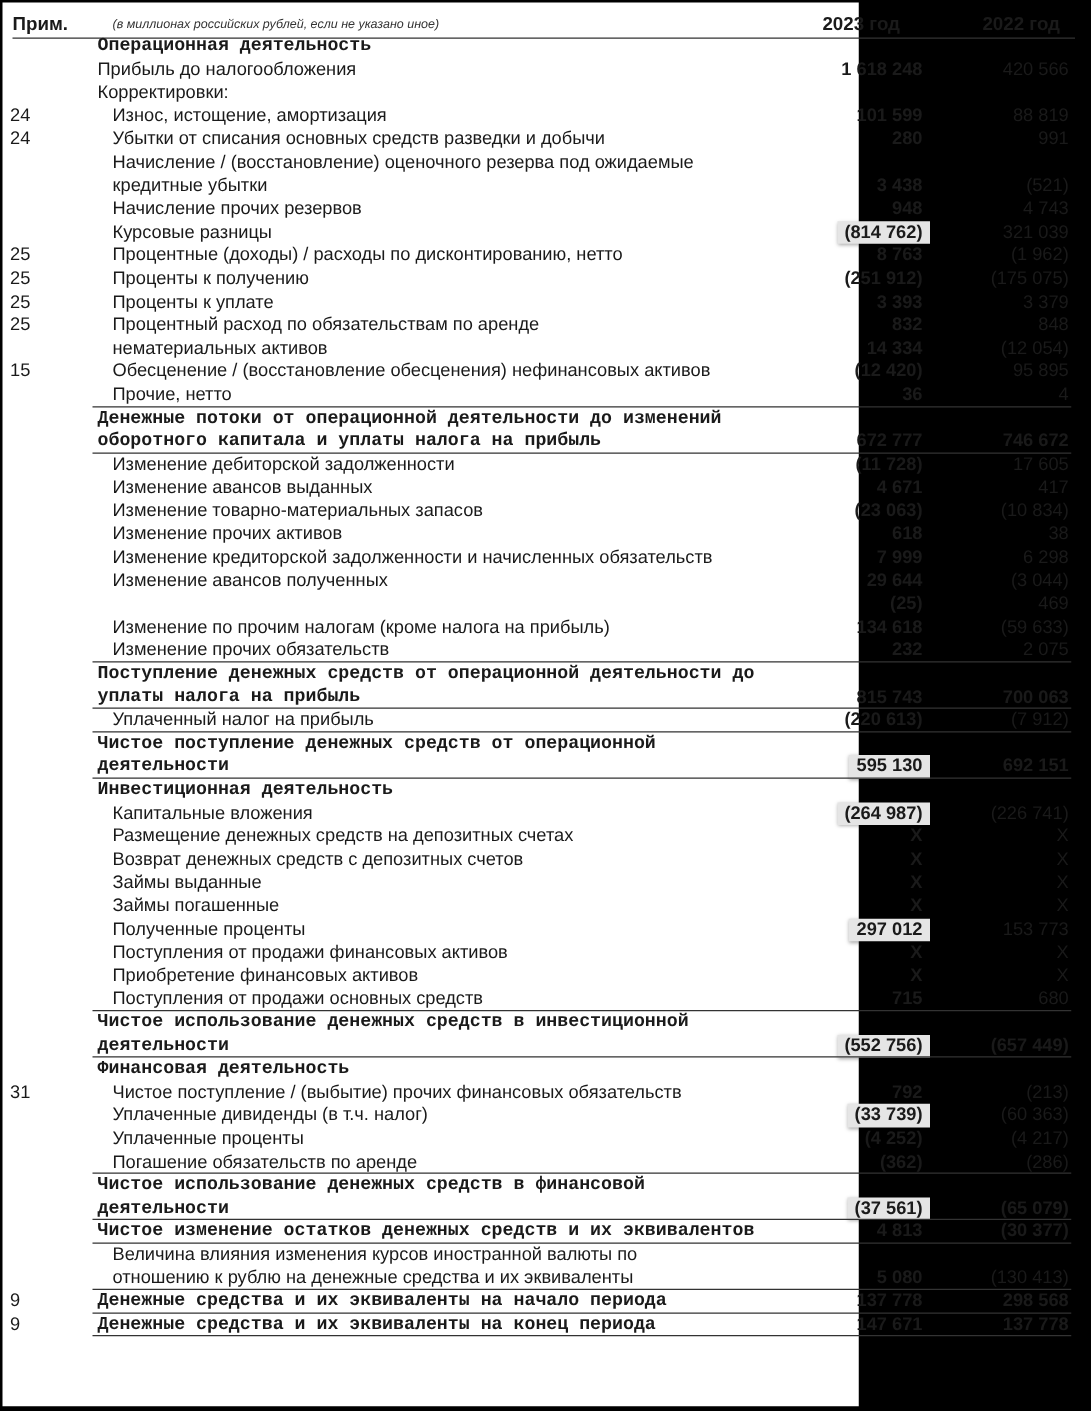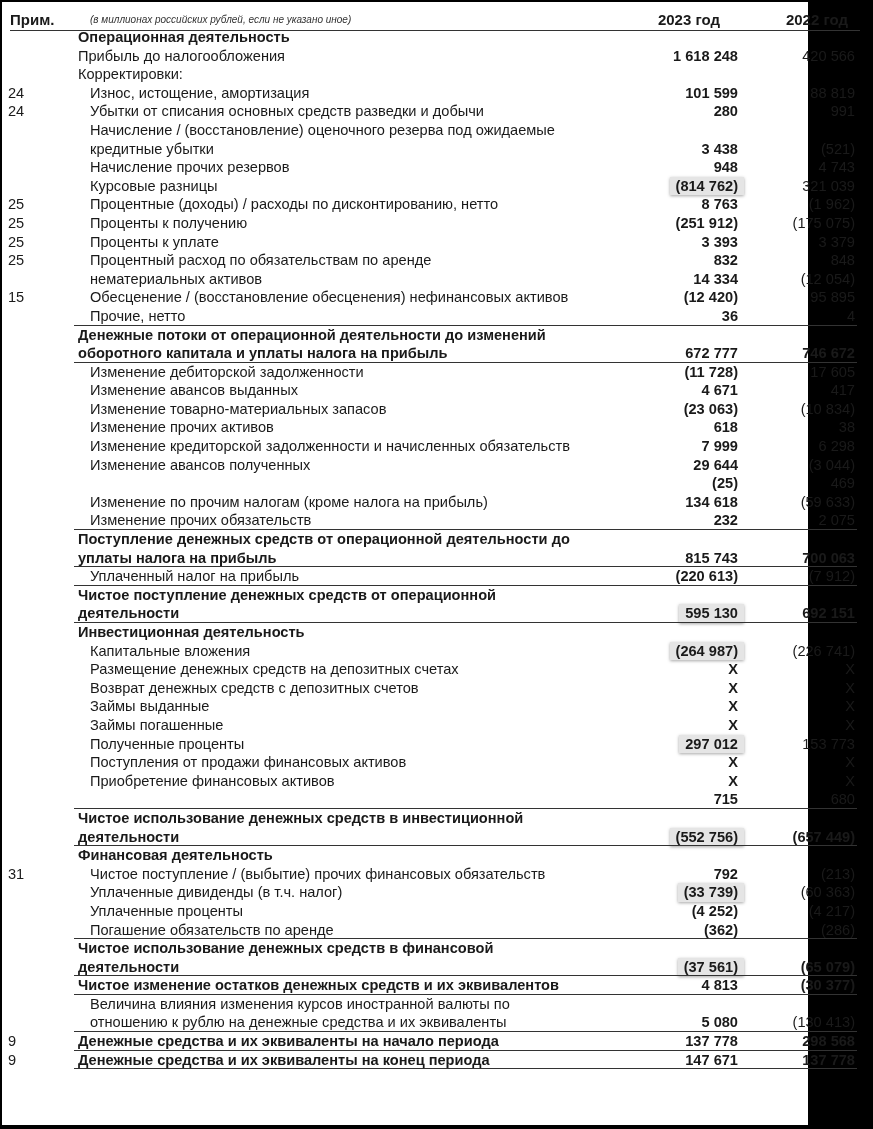--- a/index.html
+++ b/index.html
@@ -1,34 +1,34 @@
 <!DOCTYPE html>
 <html><head>
 <meta charset="utf-8">
 <style>
   html, body { margin: 0; padding: 0; background: #000; }
   body { width: 873px; height: 1129px; overflow: hidden; }
   .page {
-    position: absolute; left: 2px; top: 2px; width: 806px; height: 1123px;
+    position: absolute; left: 2px; top: 2px; width: 685px; height: 1123px;
     background: #fff; font-family: "Liberation Sans", sans-serif; color: #1a1a1a;
   }
   .header {
     position: absolute; left: 8px; top: 6px; width: 850px; height: 22px;
     border-bottom: 1.5px solid #333;
   }
   .h-prim { position: absolute; left: 0; top: 3px; font-size: 15px; font-weight: bold; }
   .h-units { position: absolute; left: 80px; top: 6px; font-size: 10px; font-style: italic; color: #333; }
   .h-y1 { position: absolute; right: 140px; top: 3px; font-size: 15px; font-weight: bold; text-align: center; }
   .h-y2 { position: absolute; right: 12px; top: 3px; font-size: 15px; font-weight: bold; }
 
   .rows { position: absolute; left: 0; top: 26px; width: 867px; }
   .row { position: relative; height: 18.6px; font-size: 14.6px; line-height: 18.6px; }
   .row .note { position: absolute; left: 6px; top: 0; width: 30px; }
   .row .label { position: absolute; left: 88px; top: 0; white-space: nowrap; }
-  .row.section .label, .row.total .label { left: 76px; font-weight: bold; }
+  .row.section .label, .row.total .label { left: 76px; font-weight: bold; font-family: Liberation Mono, monospace; }
   .row.wide .label { left: 76px; }
   .row .v1 { position: absolute; right: 131px; top: 0; text-align: right; white-space: nowrap; font-weight: bold; }
   .row .v2 { position: absolute; right: 14px; top: 0; text-align: center; white-space: nowrap; }
   .row.total .v1, .row.total .v2 { font-weight: bold; }
   .row.total .label { font-weight: bold; }
   .hl { background: #e5e5e5; box-shadow: 0 1px 3px rgba(0,0,0,0.35); padding: 0 6px; margin-right: -6px; }
   .line-under { position: absolute; left: 72px; right: 12px; bottom: 0; border-bottom: 1.5px solid #333; }
 </style>
 </head>
 <body>
@@ -287,20 +287,21 @@
         <span class="v2">X</span>
       </div>
       <div class="row item">
         <span class="note"></span>
         <span class="label">Приобретение финансовых активов</span>
         <span class="v1">X</span>
         <span class="v2">X</span>
       </div>
       <div class="row item">
         <span class="note"></span>
+        <span class="label">Поступления от продажи основных средств</span>
         <span class="v1">715</span>
         <span class="v2">680</span>
         <div class="line-under"></div>
       </div>
       <div class="row total">
         <span class="note"></span>
         <span class="label">Чистое использование денежных средств в инвестиционной</span>
         <span class="v1"></span>
         <span class="v2"></span>
       </div>

